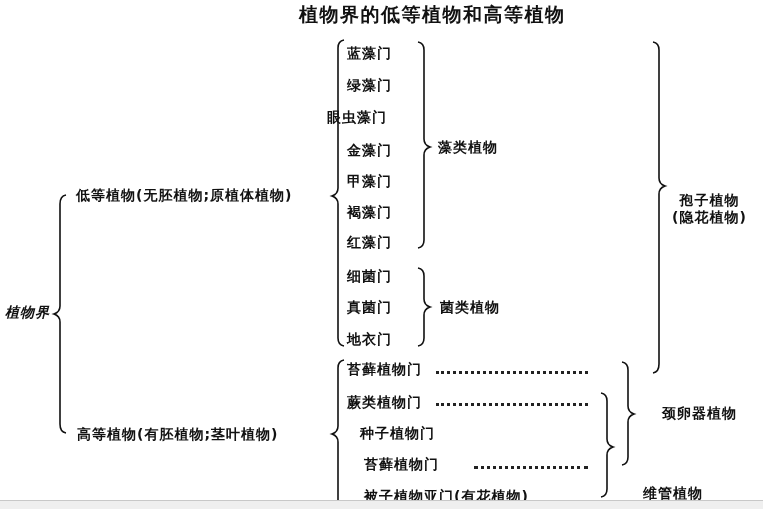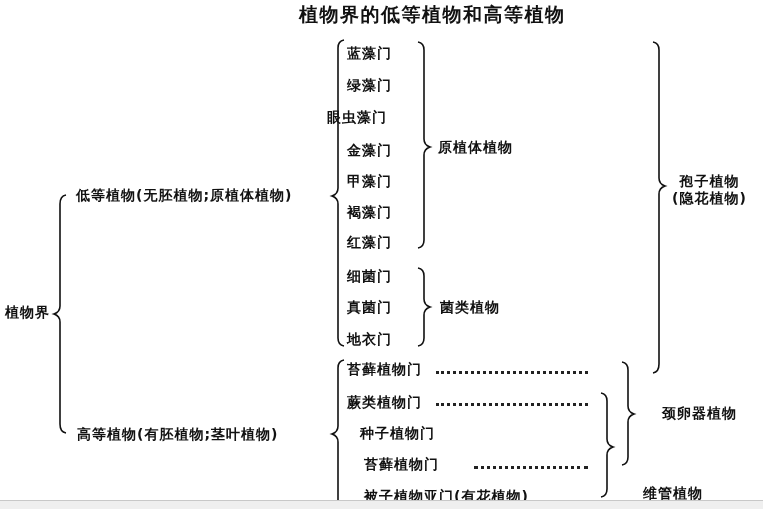--- a/index.html
+++ b/index.html
@@ -7,40 +7,40 @@
     width: 763px; height: 509px; position: relative; overflow: hidden;
     background: #ffffff; color: #111;
     font-family: "DejaVu Sans", "Liberation Sans", sans-serif;
   }
   .t { position: absolute; font-weight: bold; font-size: 14px; line-height: 16px; white-space: nowrap; letter-spacing: 1px; }
   .title { font-size: 19px; letter-spacing: 1.5px; }
   .dots { position: absolute; height: 4px; border-bottom: 3px dotted #222; }
   svg.br { position: absolute; left: 0; top: 0; overflow: visible; }
   svg.br path { fill: none; stroke: #111; stroke-width: 1.6; }
   .bottombar { position: absolute; left: 0; top: 500px; width: 763px; height: 9px; background: #efefef; border-top: 1px solid #c8c8c8; }
-  .center2 { text-align: center; line-height: 17px; }
+  .center2 { text-align: center; line-height: 17px; margin-top: 19px; }
 </style>
 </head>
 <body>
 
 <div class="t title" style="left:299px; top:6px;">植物界的低等植物和高等植物</div>
 
-<div class="t" style="left:5px; top:304px;">植物界</div>
+<div class="t" style="left:5px; top:304px;font-style:italic;">植物界</div>
 
 <div class="t" style="left:76px; top:187px;">低等植物(无胚植物;原植体植物)</div>
 <div class="t" style="left:77px; top:426px;">高等植物(有胚植物;茎叶植物)</div>
 
 <div class="t" style="left:347px; top:45px;">蓝藻门</div>
 <div class="t" style="left:347px; top:77px;">绿藻门</div>
 <div class="t" style="left:327px; top:109px;">眼虫藻门</div>
 <div class="t" style="left:347px; top:142px;">金藻门</div>
 <div class="t" style="left:347px; top:173px;">甲藻门</div>
 <div class="t" style="left:347px; top:204px;">褐藻门</div>
 <div class="t" style="left:347px; top:234px;">红藻门</div>
-<div class="t" style="left:438px; top:139px;">原植体植物</div>
+<div class="t" style="left:438px; top:139px;">藻类植物</div>
 
 <div class="t" style="left:347px; top:268px;">细菌门</div>
 <div class="t" style="left:347px; top:299px;">真菌门</div>
 <div class="t" style="left:347px; top:331px;">地衣门</div>
 <div class="t" style="left:440px; top:299px;">菌类植物</div>
 
 <div class="t" style="left:347px; top:361px;">苔藓植物门</div>
 <div class="dots" style="left:436px; top:367px; width:152px;"></div>
 <div class="t" style="left:347px; top:394px;">蕨类植物门</div>
 <div class="dots" style="left:436px; top:399px; width:152px;"></div>

